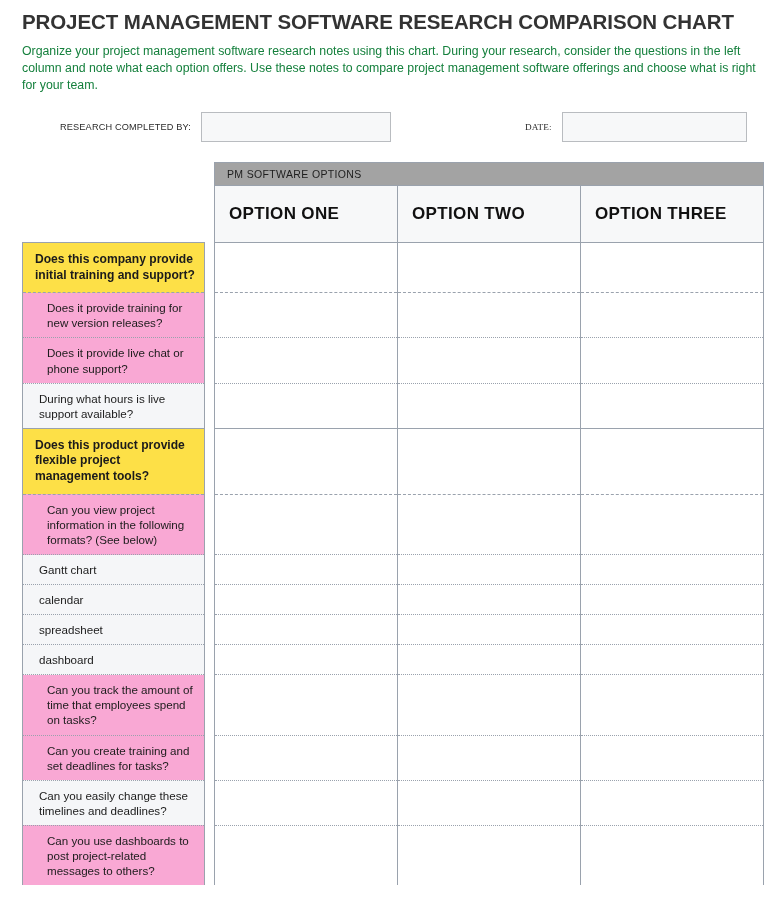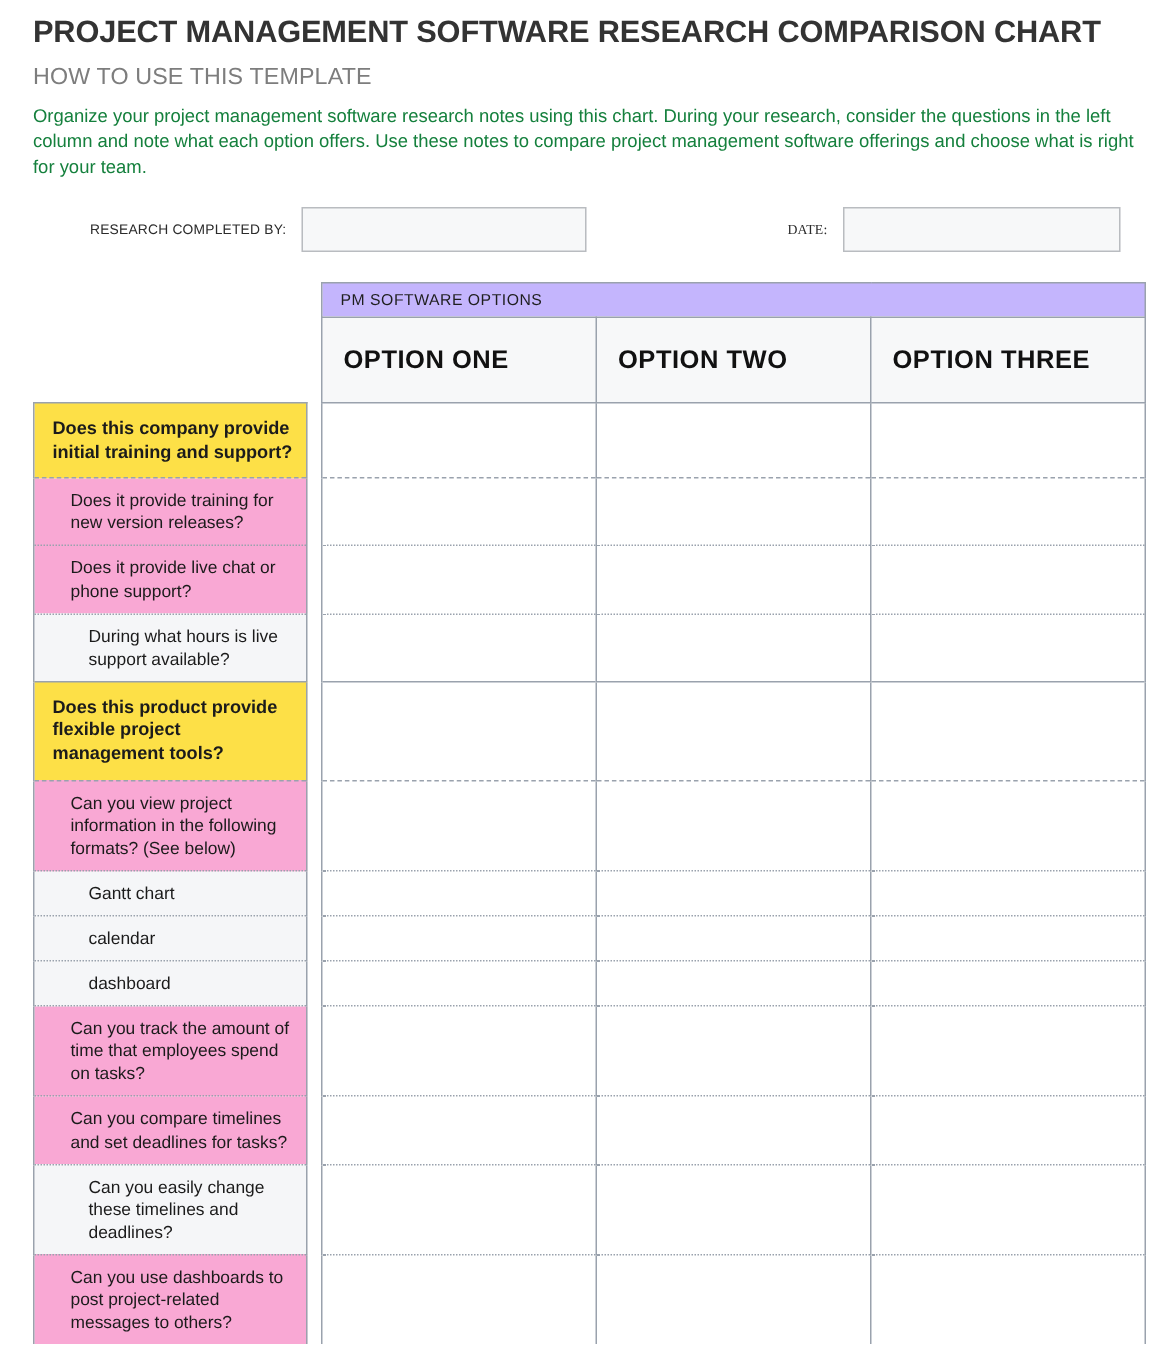--- a/index.html
+++ b/index.html
@@ -107,21 +107,21 @@
 
   
   .spacer-cell {
     border: none;
     background: #ffffff;
     padding: 0;
   }
 
   
   .banner-cell {
-    background: #c4b5fd;
+    background: #a3a3a3;
     border: 1px solid #9aa2ad;
     border-bottom: 1px solid #9aa2ad;
     height: 22px;
     padding: 0 0 0 12px;
     font-size: 10.5px;
     letter-spacing: 0.35px;
     color: #1e1e1e;
     vertical-align: middle;
     text-transform: uppercase;
   }
@@ -159,21 +159,21 @@
     padding-left: 12px;
     padding-top: 9px;
     padding-bottom: 9px;
   }
   .q-cell.lvl1 {
     background: #f9a8d4;
     padding-left: 24px;
   }
   .q-cell.lvl2 {
     background: #f5f6f8;
-    padding-left: 36px;
+    padding-left: 16px;
     margin-left: 30px;
   }
 
   
   .d-cell {
     background: #ffffff;
     border-left: 1px solid #9aa2ad;
     border-right: 1px solid #9aa2ad;
   }
 
@@ -185,21 +185,20 @@
   tr.sep-dashed > td.spacer-cell,
   tr.sep-dotted > td.spacer-cell { border-top: none; }
 </style>
 </head>
 <body>
 
 <div class="page">
 
   <div class="header">
     <h1 class="doc-title">PROJECT MANAGEMENT SOFTWARE RESEARCH COMPARISON CHART</h1>
-    <h2 class="doc-subtitle">HOW TO USE THIS TEMPLATE</h2>
     <p class="doc-intro">Organize your project management software research notes using this chart. During your research, consider the questions in the left column and note what each option offers. Use these notes to compare project management software offerings and choose what is right for your team.</p>
   </div>
 
   <div class="meta-row">
     <span class="meta-label researcher">RESEARCH COMPLETED BY:</span>
     <div class="meta-field researcher-field"></div>
     <span class="meta-label date">DATE:</span>
     <div class="meta-field date-field"></div>
   </div>
 
@@ -277,35 +276,42 @@
             <td class="d-cell"></td>
           </tr>
           <tr class="sep-dotted">
             <td class="q-cell lvl2">calendar</td>
             <td class="spacer-cell"></td>
             <td class="d-cell"></td>
             <td class="d-cell"></td>
             <td class="d-cell"></td>
           </tr>
           <tr class="sep-dotted">
+            <td class="q-cell lvl2">spreadsheet</td>
+            <td class="spacer-cell"></td>
+            <td class="d-cell"></td>
+            <td class="d-cell"></td>
+            <td class="d-cell"></td>
+          </tr>
+          <tr class="sep-dotted">
             <td class="q-cell lvl2">dashboard</td>
             <td class="spacer-cell"></td>
             <td class="d-cell"></td>
             <td class="d-cell"></td>
             <td class="d-cell"></td>
           </tr>
           <tr class="sep-dotted">
             <td class="q-cell lvl1">Can you track the amount of time that employees spend on tasks?</td>
             <td class="spacer-cell"></td>
             <td class="d-cell"></td>
             <td class="d-cell"></td>
             <td class="d-cell"></td>
           </tr>
           <tr class="sep-dotted">
-            <td class="q-cell lvl1">Can you compare timelines and set deadlines for tasks?</td>
+            <td class="q-cell lvl1">Can you create training and set deadlines for tasks?</td>
             <td class="spacer-cell"></td>
             <td class="d-cell"></td>
             <td class="d-cell"></td>
             <td class="d-cell"></td>
           </tr>
           <tr class="sep-dotted">
             <td class="q-cell lvl2">Can you easily change these timelines and deadlines?</td>
             <td class="spacer-cell"></td>
             <td class="d-cell"></td>
             <td class="d-cell"></td>

